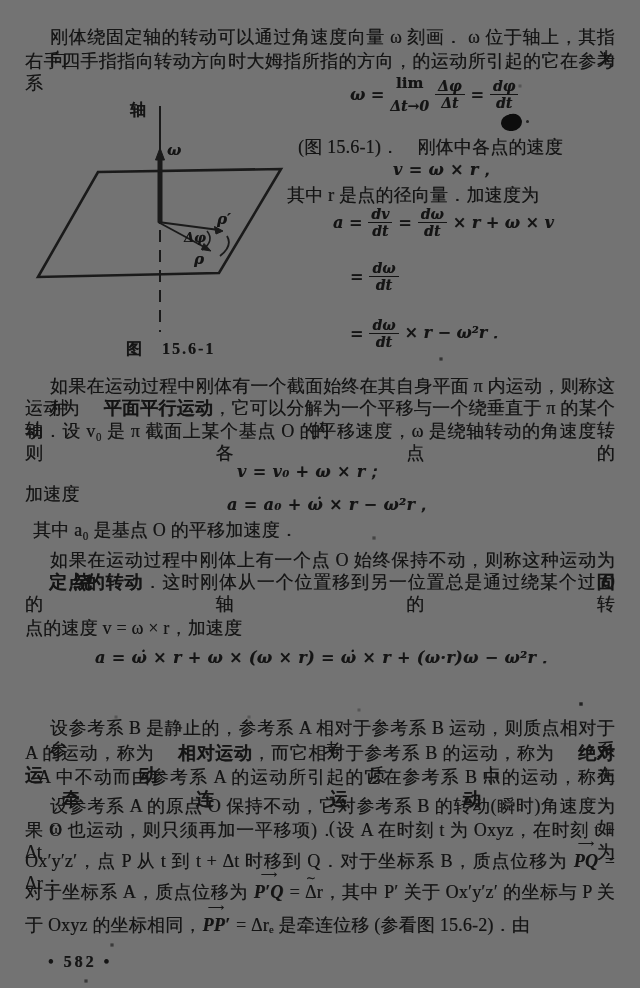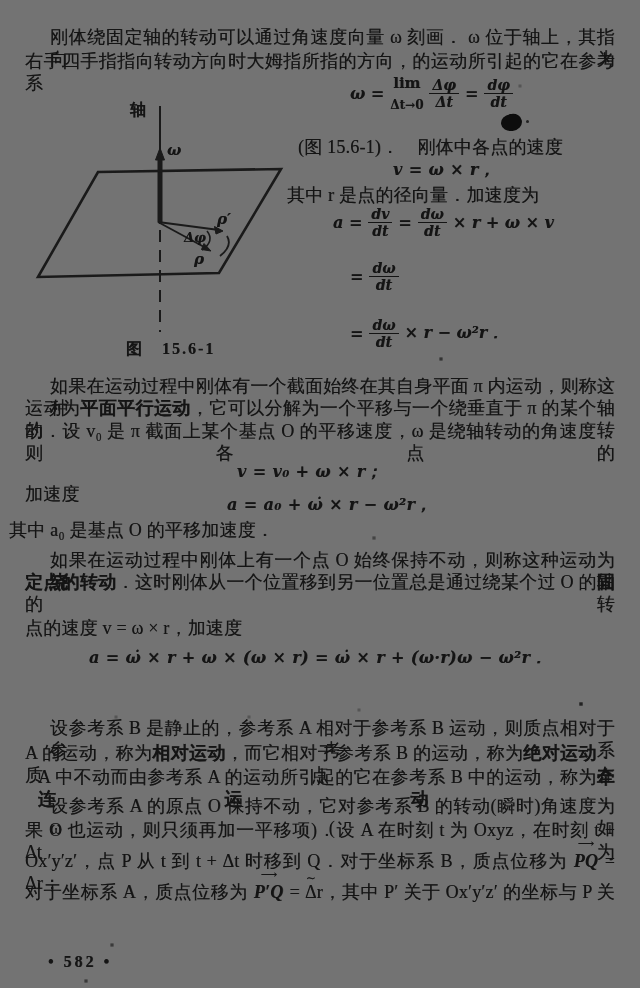--- a/index.html
+++ b/index.html
@@ -3,39 +3,39 @@
 <meta charset="utf-8">
 <style>
   html,body{margin:0;padding:0;background:#e8e8e6;}
   #page{position:relative;width:640px;height:988px;background:#737373;overflow:hidden;
         font-family:"Liberation Serif","DejaVu Serif",serif;color:#141414;
         text-shadow:0.35px 0.15px 0 rgba(20,20,20,0.6);}
   
   .ln{position:absolute;right:25px;height:24px;font-size:18px;line-height:22px;
       text-align:justify;white-space:nowrap;letter-spacing:0.2px;}
   .ln.j{white-space:normal;text-align-last:justify;}
-  .seg-b{font-weight:bold;}
+  .seg-b{font-weight:bold;margin-left:24px;}
   .seg-v{position:relative;display:inline-block;font-style:italic;font-weight:bold;padding:0 1px;}
   .seg-v::before{content:"⟶";position:absolute;top:-11px;left:50%;
       transform:translateX(-50%) scaleX(1.15);font-size:10px;font-style:normal;line-height:1;}
   .seg-t{position:relative;display:inline-block;}
   .seg-t::before{content:"∼";position:absolute;top:-9px;left:50%;transform:translateX(-50%);
       font-size:12px;line-height:1;}
   
   .fm{position:absolute;font-family:"DejaVu Serif","Liberation Serif",serif;
       font-style:italic;font-weight:bold;font-size:16px;letter-spacing:0.4px;white-space:nowrap;}
   
   .fx{position:absolute;display:flex;align-items:center;gap:6px;
       font-family:"DejaVu Serif","Liberation Serif",serif;
       font-style:italic;font-weight:bold;font-size:16px;white-space:nowrap;}
   .fr{display:inline-flex;flex-direction:column;align-items:center;line-height:1.15;font-size:14px;}
   .fr .n{border-bottom:1.6px solid #141414;padding:0 3px;}
   .fr .d{padding:0 3px;}
   .lm{display:inline-flex;flex-direction:column;align-items:center;line-height:1;font-style:normal;font-size:15px;}
-  .lm .s{font-size:12px;margin-top:8px;}
+  .lm .s{font-size:14px;margin-top:8px;font-style:italic;}
   
   #heading{position:absolute;left:25px;top:680px;font-size:23px;font-weight:bold;letter-spacing:1px;}
   
   #pagenum{position:absolute;left:48px;top:953px;font-size:16px;font-weight:bold;letter-spacing:3px;}
   
   #fig{position:absolute;left:18px;top:92px;}
   #fig line,#fig path,#fig polygon{stroke:#1a1a1a;}
   #fig text{fill:#141414;}
   .svgit{font-family:"DejaVu Serif",serif;font-style:italic;font-weight:bold;font-size:15px;}
   .svgsm{font-size:13px;}
@@ -133,33 +133,34 @@
     <text class="svgit svgsm" x="166" y="150">Δφ</text>
     <text class="svgcjk cap" x="108" y="262">图　15.6-1</text>
   </svg>
 
   <div class="ln j" style="left:50px;top:375px">如果在运动过程中刚体有一个截面始终在其自身平面 π 内运动，则称这种</div>
   <div class="ln j" style="left:25px;top:397px"><span>运动为</span><span class="seg-b">平面平行运动</span><span>，它可以分解为一个平移与一个绕垂直于 π 的某个轴的转</span></div>
   <div class="ln j" style="left:25px;top:420px">动．设 v₀ 是 π 截面上某个基点 O 的平移速度，ω 是绕轴转动的角速度，则各点的</div>
   <div class="fm" style="left:237px;top:462px">v = v₀ + ω × r；</div>
   <div class="ln" style="left:25px;top:483px">加速度</div>
   <div class="fm" style="left:227px;top:495px">a = a₀ + ω̇ × r − ω²r，</div>
-  <div class="ln" style="left:9px;top:519px">其中 a₀ 是基点 O 的平移加速度．</div>
+  <div class="ln" style="left:33px;top:519px">其中 a₀ 是基点 O 的平移加速度．</div>
 
   <div class="ln j" style="left:50px;top:549px"><span>如果在运动过程中刚体上有一个点 O 始终保持不动，则称这种运动为</span><span class="seg-b">绕固</span></div>
   <div class="ln j" style="left:25px;top:571px"><span class="seg-b">定点的转动</span><span>．这时刚体从一个位置移到另一位置总是通过绕某个过 O 的轴的转</span></div>
   <div class="ln" style="left:25px;top:617px">点的速度 v = ω × r，加速度</div>
-  <div class="fm" style="left:89px;top:648px">a = ω̇ × r + ω × (ω × r) = ω̇ × r + (ω·r)ω − ω²r．</div>
+  <div class="fm" style="left:95px;top:648px">a = ω̇ × r + ω × (ω × r) = ω̇ × r + (ω·r)ω − ω²r．</div>
 
 
   <div class="ln j" style="left:50px;top:717px">设参考系 B 是静止的，参考系 A 相对于参考系 B 运动，则质点相对于参考系</div>
   <div class="ln j" style="left:25px;top:742px"><span>A 的运动，称为</span><span class="seg-b">相对运动</span><span>，而它相对于参考系 B 的运动，称为</span><span class="seg-b">绝对运动</span><span>．质点在</span></div>
   <div class="ln j" style="left:38px;top:766px"><span>A 中不动而由参考系 A 的运动所引起的它在参考系 B 中的运动，称为</span><span class="seg-b">牵连运动</span><span>．</span></div>
 
   <div class="ln j" style="left:50px;top:795px">设参考系 A 的原点 O 保持不动，它对参考系 B 的转动(瞬时)角速度为 ω (如</div>
   <div class="ln j" style="left:25px;top:819px">果 O 也运动，则只须再加一平移项)．设 A 在时刻 t 为 Oxyz，在时刻 t + Δt 为</div>
   <div class="ln j" style="left:25px;top:850px"><span>Ox′y′z′，点 P 从 t 到 t + Δt 时移到 Q．对于坐标系 B，质点位移为 </span><span class="seg-v">PQ</span><span> = Δr；</span></div>
   <div class="ln j" style="left:25px;top:881px"><span>对于坐标系 A，质点位移为 </span><span class="seg-v">P′Q</span><span> = </span><span class="seg-t">Δ</span><span>r，其中 P′ 关于 Ox′y′z′ 的坐标与 P 关</span></div>
+  <div class="ln" style="left:25px;top:914px"><span>于 Oxyz 的坐标相同，</span><span class="seg-v">PP′</span><span> = Δrₑ 是牵连位移 (参看图 15.6-2)．由</span></div>
 
   <div id="pagenum">• 582 •</div>
 
   <div id="specks"></div>
 </div>
 
 </body></html>

